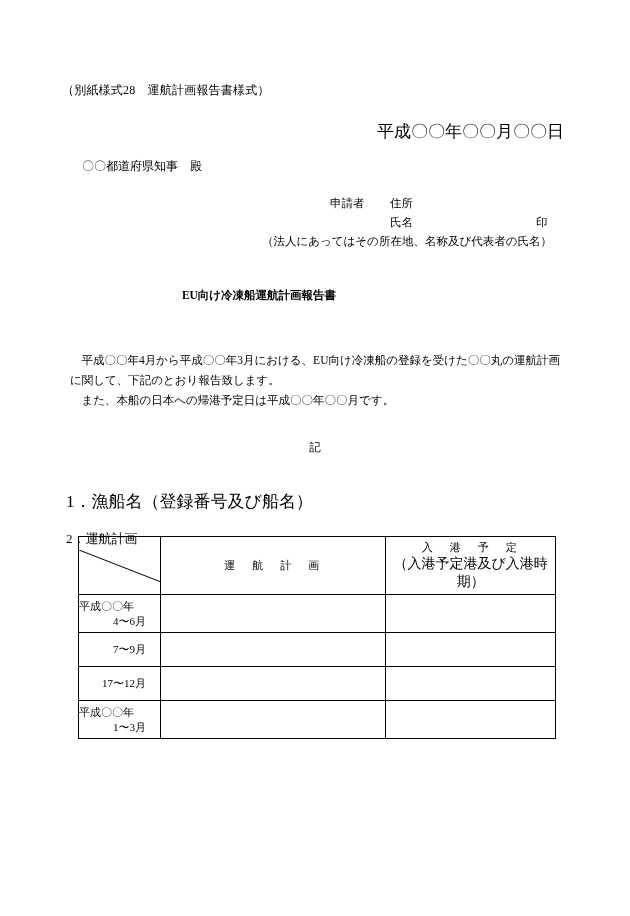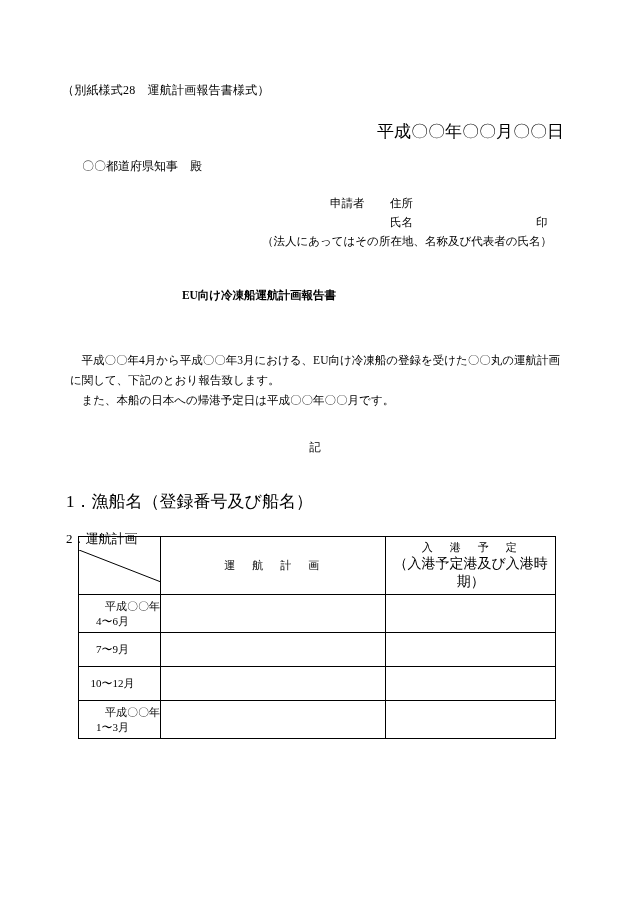--- a/index.html
+++ b/index.html
@@ -149,25 +149,25 @@
     display: block;
   }
   .period-cell {
     text-align: right;
     padding: 3px 8px 3px 2px;
     line-height: 1.35;
     white-space: nowrap;
   }
   .period-cell .top-line {
     display: block;
-    text-align: right;
+    text-align: left;
   }
   .period-cell .bot-line {
     display: block;
-    text-align: center;
+    text-align: right;
     padding-right: 14px;
   }
   .row-h-tall { height: 38px; }
   .row-h-mid  { height: 34px; margin-top: 13px; }
   .empty-cell { height: 100%; }
 </style>
 </head>
 <body>
 
 <div class="page">
@@ -248,21 +248,21 @@
         <td>
             <div class="empty-cell"></div>
           </td>
         <td>
             <div class="empty-cell"></div>
           </td>
       </tr>
 
       <tr class="row-h-mid">
         <td class="period-cell">
-          <span class="bot-line">10〜12月</span>
+          <span class="bot-line">17〜12月</span>
         </td>
         <td>
             <div class="empty-cell"></div>
           </td>
         <td>
             <div class="empty-cell"></div>
           </td>
       </tr>
 
       <tr class="row-h-tall">

